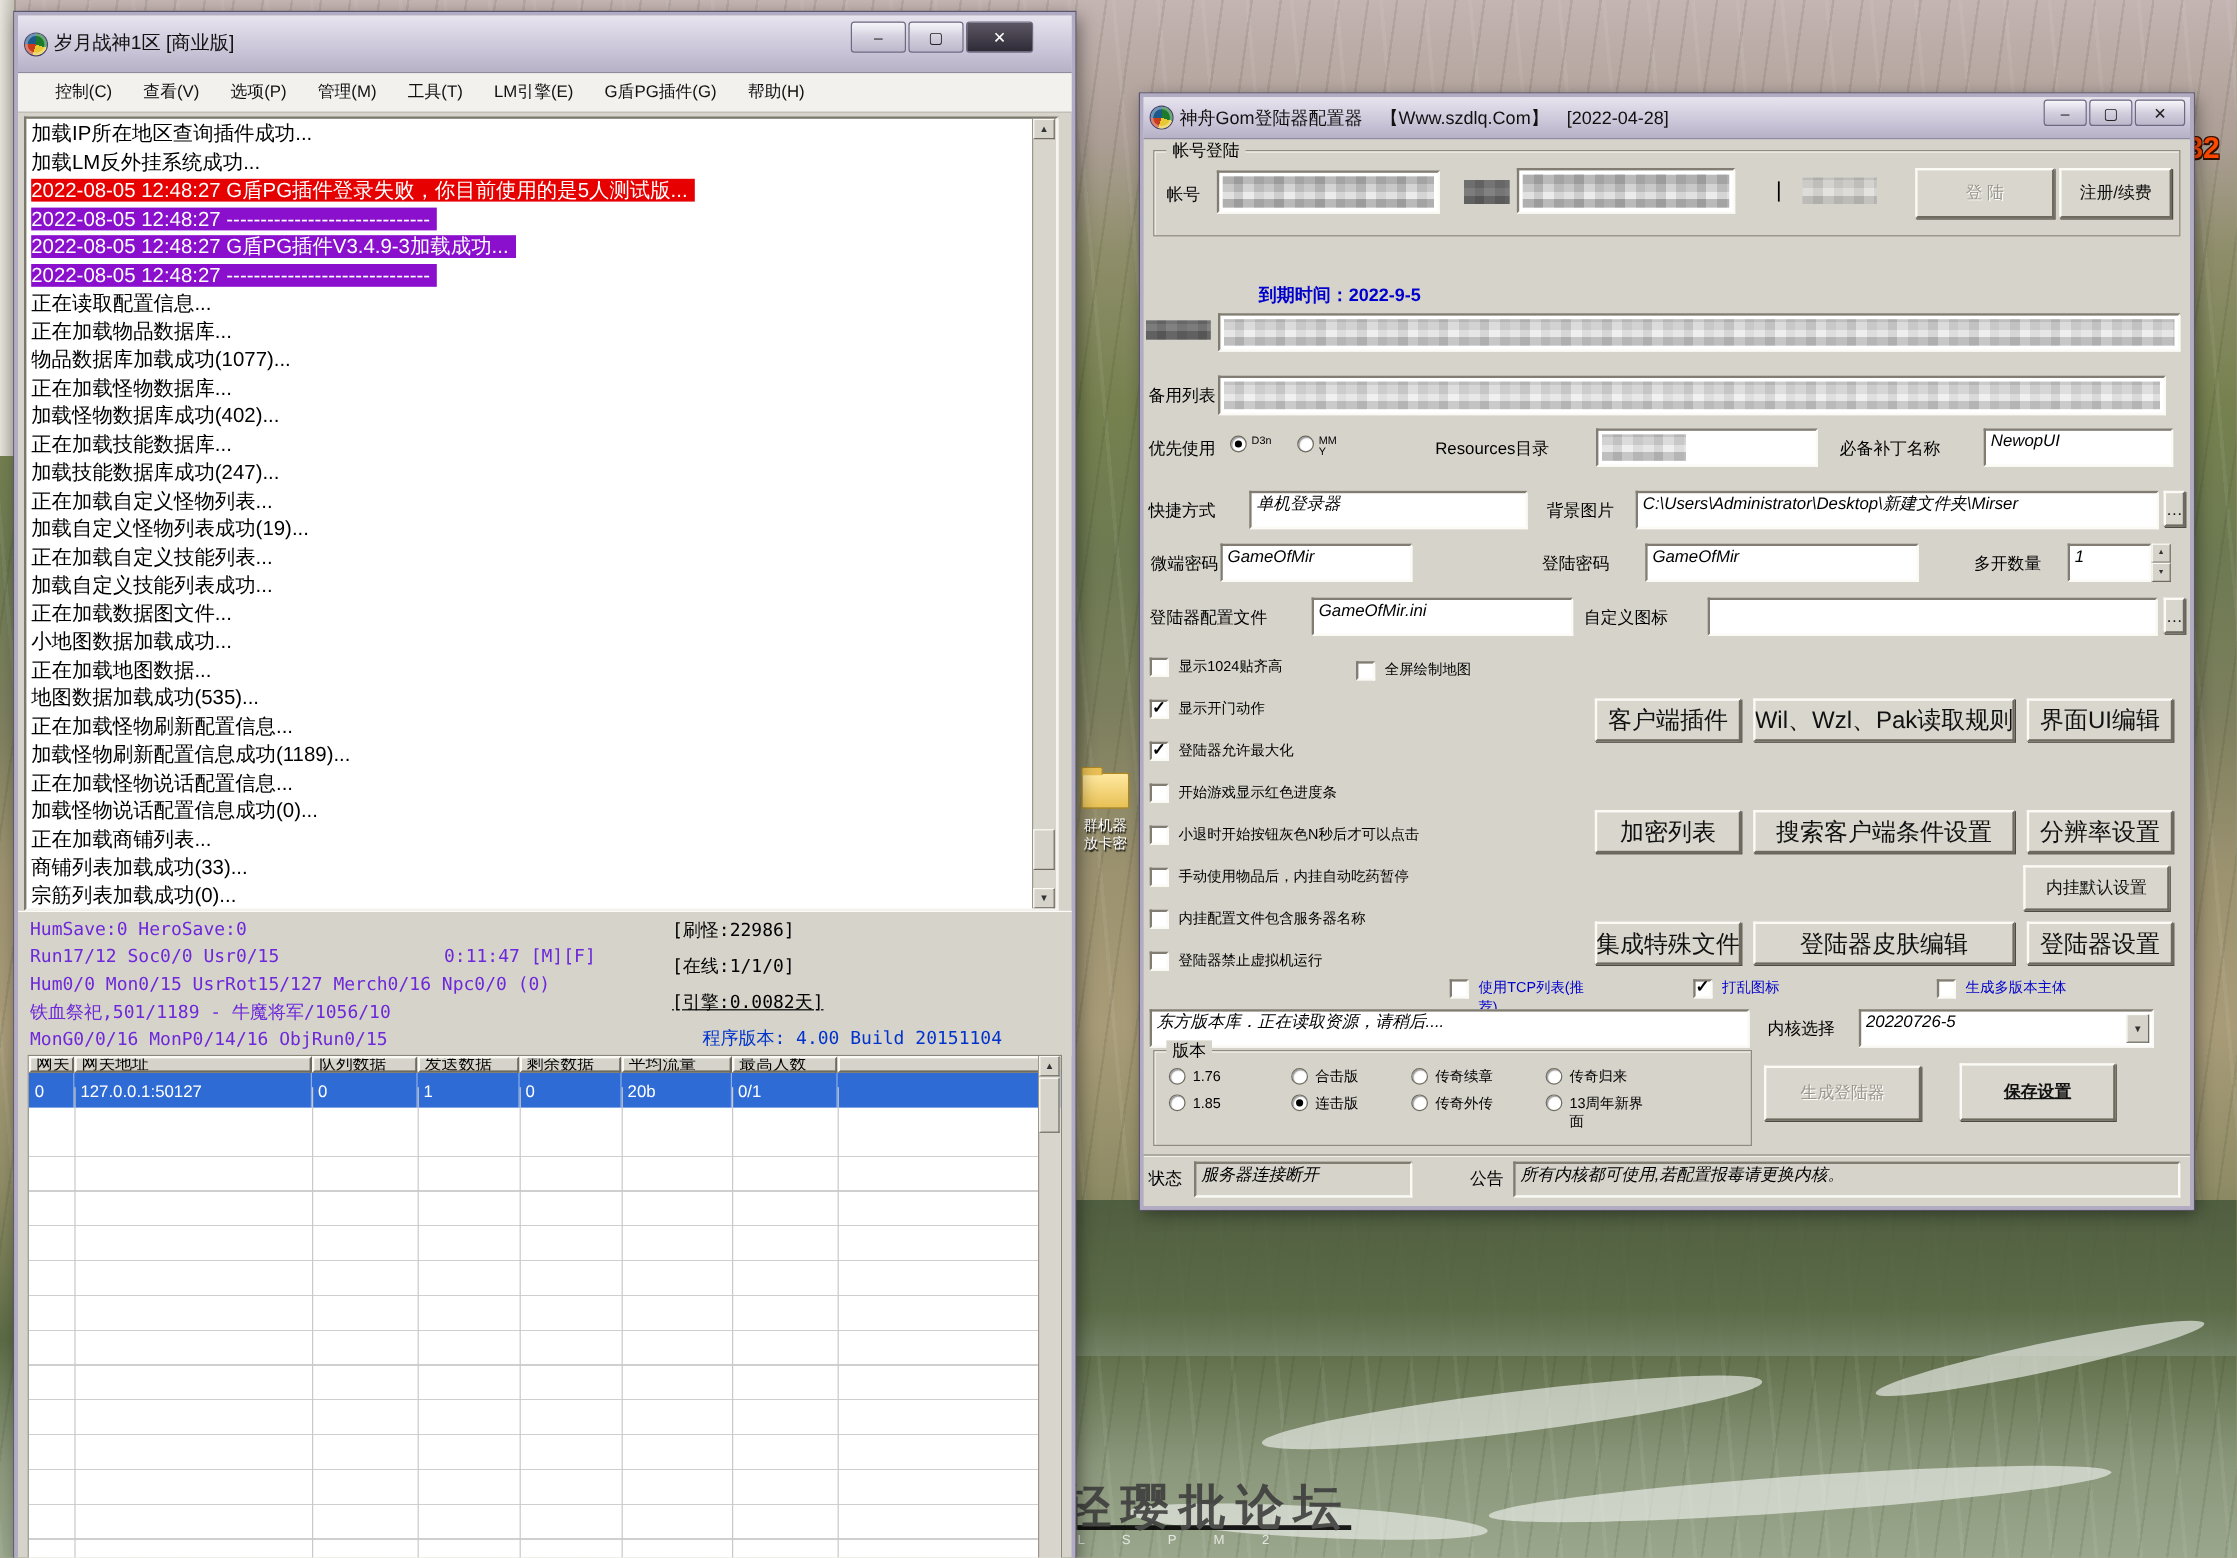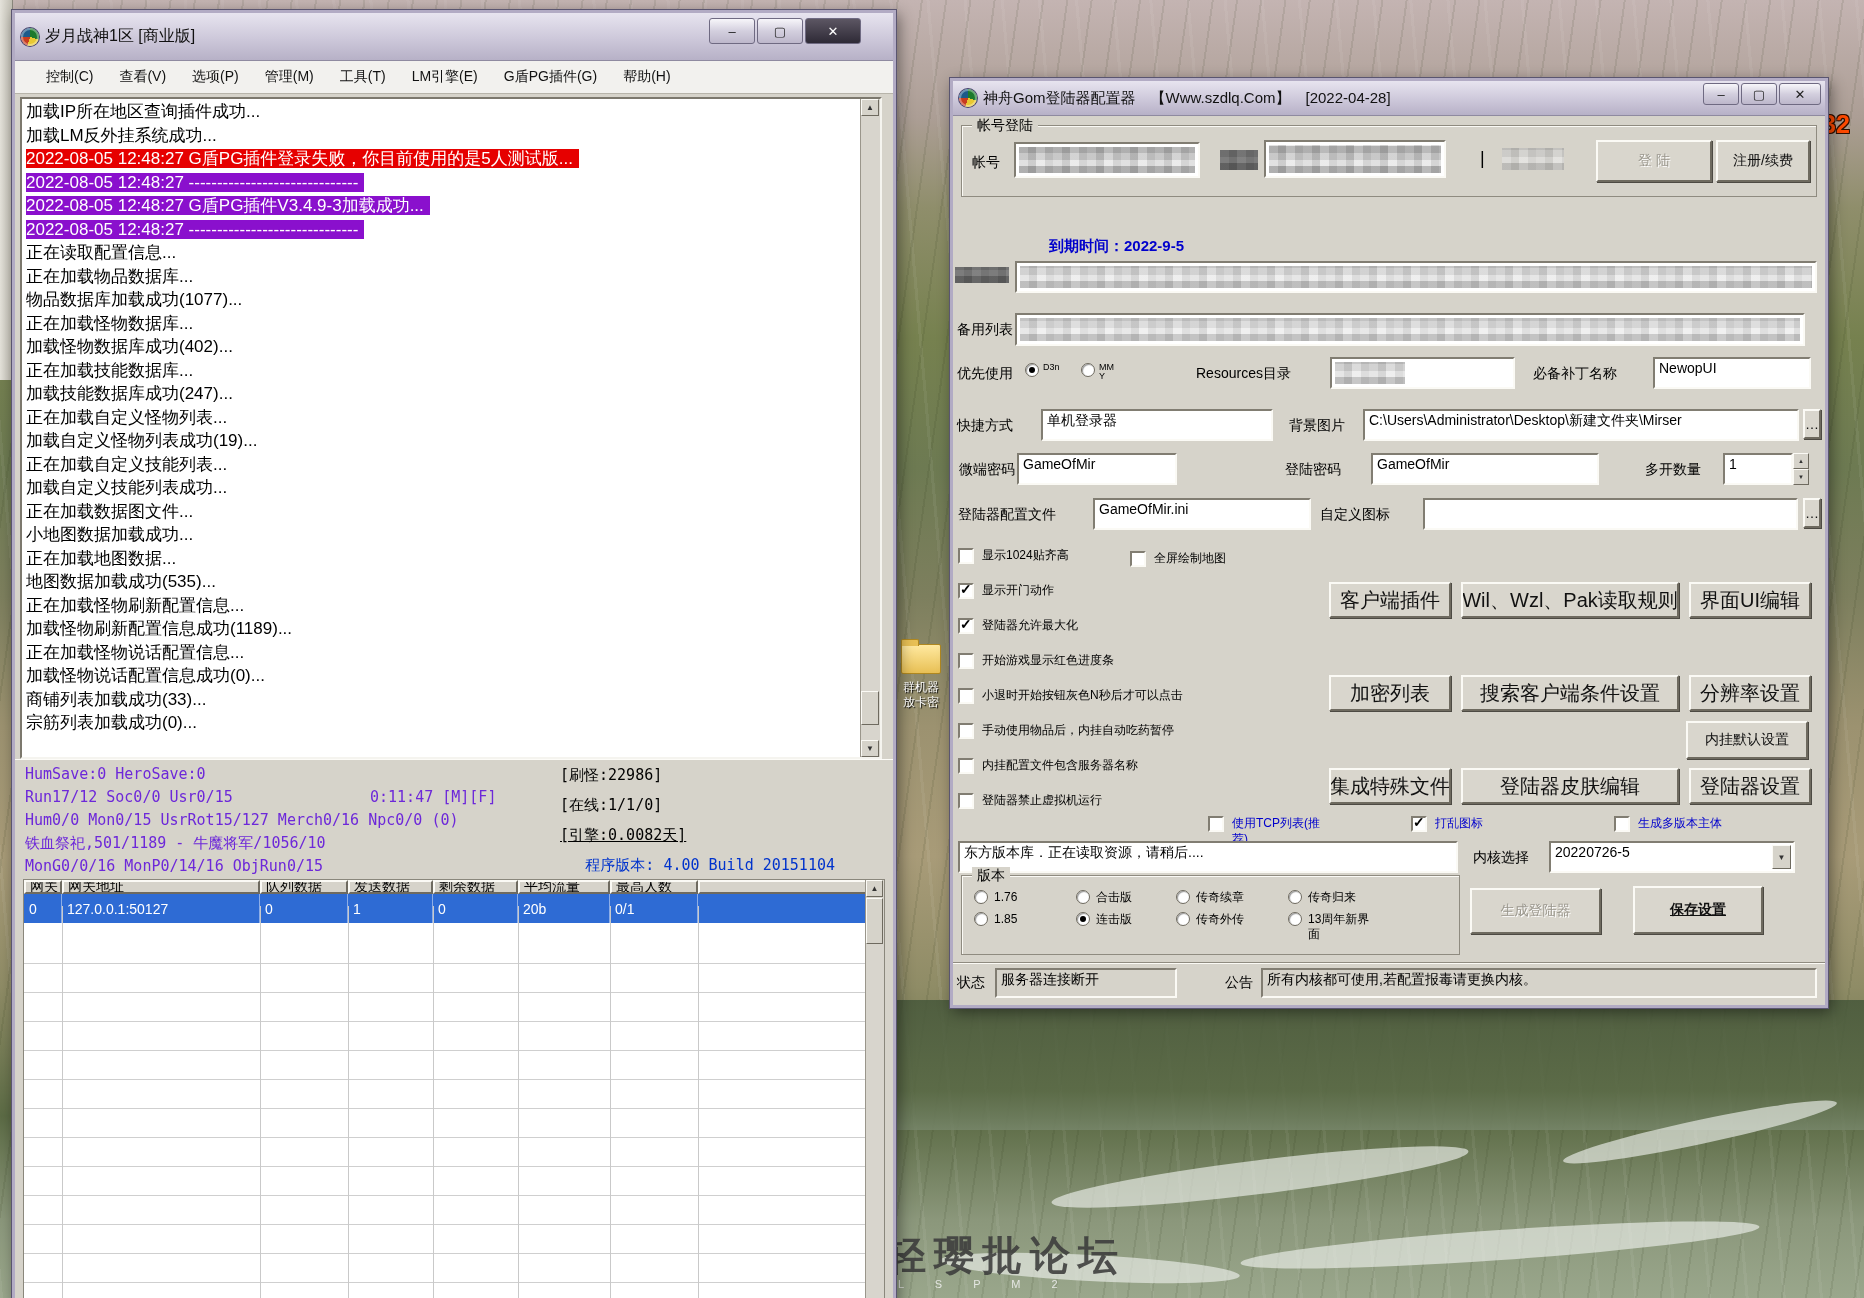--- a/index.html
+++ b/index.html
@@ -22,21 +22,21 @@
   .edge-strip{position:absolute;left:0;top:0;width:12px;height:380px;background:linear-gradient(90deg,#e4e2da,#c2bfb4);border-right:1px solid #8a877c;}
 
   .badge32{position:absolute;left:1822px;top:110px;font-size:25px;font-weight:bold;color:#ff4a00;
     text-shadow:1px 1px 0 #301000,-1px -1px 0 #301000,1px -1px 0 #301000,-1px 1px 0 #301000;}
 
   .folder{position:absolute;left:893px;top:644px;width:56px;text-align:center;}
   .folder .ficon{position:relative;display:inline-block;width:38px;height:28px;background:linear-gradient(180deg,#ffe9a0,#e8c055);border:1px solid #b08820;border-radius:2px;}
   .folder .ficon::before{content:"";position:absolute;left:-1px;top:-6px;width:16px;height:6px;background:#e8c055;border:1px solid #b08820;border-bottom:none;border-radius:2px 2px 0 0;}
   .folder .flabel{margin-top:2px;font-size:12px;color:#fff;line-height:1.25;text-shadow:1px 1px 1px #000;}
 
-  .watermark{position:absolute;left:810px;top:1224px;display:flex;align-items:center;}
+  .watermark{position:absolute;left:810px;top:1224px;display:flex;align-items:center;text-decoration:underline;}
   .wm-icon{width:62px;height:62px;border-radius:50%;
     background:conic-gradient(#2a9fe0 0 20%,#58b531 20% 42%,#f0c01e 42% 58%,#e03c2a 58% 82%,#f08a1e 82% 100%);position:relative;}
   .wm-icon::after{content:"";position:absolute;left:17px;top:17px;width:28px;height:28px;border-radius:50%;background:#95a287;}
   .wm-text{margin-left:14px;font-size:40px;font-weight:bold;color:#3c3c3c;letter-spacing:8px;opacity:.88;font-family:"DejaVu Serif",serif;}
   .wm-sub{position:absolute;left:88px;top:54px;font-size:11px;color:#f2f2f2;letter-spacing:14px;opacity:.85;}
 
   
   .win{position:absolute;background:#d6d3ca;border:3px solid #b2abc4;box-shadow:0 0 0 1px #5a5570,3px 4px 14px rgba(0,0,0,.45);}
   .titlebar{position:absolute;left:0;top:0;right:0;background:linear-gradient(180deg,#e7e4ef,#cdc8da 55%,#b7b1c7);
     border-bottom:1px solid #8f8aa0;display:flex;align-items:center;}
@@ -106,21 +106,21 @@
   .win-right .titlebar{height:34px;}
   .win-right .caps{right:4px;top:2px;}
   .rw{position:absolute;box-sizing:border-box;}
   .lbl{font-size:14px;color:#000;white-space:nowrap;}
   .groupbox{border:1px solid #8f8b80;box-shadow:inset 1px 1px 0 #fbfaf5;}
   .legend{position:absolute;top:-9px;left:10px;background:#d6d3ca;padding:0 5px;font-size:14px;}
   .tabs{position:absolute;left:8px;top:122px;display:flex;align-items:flex-end;height:30px;border-bottom:1px solid #fbfaf5;}
   .tab{font-size:14px;padding:4px 10px 5px;border:1px solid #8f8b80;border-bottom:none;background:#d0cdc4;border-radius:3px 3px 0 0;margin-right:2px;height:18px;}
   .tab.active{background:#dcd9d1;font-weight:bold;height:22px;box-shadow:inset 1px 1px 0 #fff;}
   .tabstub{width:10px;height:18px;border:1px solid #8f8b80;border-bottom:none;border-radius:3px 3px 0 0;background:#d0cdc4;}
-  .fieldval{font-size:14px;padding:5px 4px 0 4px;white-space:nowrap;overflow:hidden;font-family:"Liberation Sans",sans-serif;}
+  .fieldval{font-size:14px;padding:5px 4px 0 4px;white-space:nowrap;overflow:hidden;font-family:"Liberation Sans",sans-serif;font-style:italic;}
   .browse{position:absolute;width:18px;height:30px;}
   .cbitem{display:flex;align-items:flex-start;height:35px;}
   .cblabel{font-size:12px;line-height:1.3;margin-left:8px;max-width:250px;color:#000;}
   .cbcol{position:absolute;left:5px;top:467px;width:310px;display:flex;flex-direction:column;}
   .bluechecks{position:absolute;left:255px;top:735px;display:flex;}
   .bluechecks .cbitem{height:auto;}
   .bluechecks .cblabel{color:#0000cc;max-width:96px;}
   .btngrid{position:absolute;left:376px;top:465px;display:grid;grid-template-columns:122px 218px 122px;column-gap:10px;row-gap:21px;}
   .abtn{height:36px;font-size:20px;white-space:nowrap;overflow:hidden;margin-top:36px;}
   .vgroup{position:absolute;left:8px;top:794px;width:497px;height:78px;}
@@ -231,20 +231,21 @@
           <div class="logline plain"><span>地图数据加载成功(535)...</span></div>
 
           <div class="logline plain"><span>正在加载怪物刷新配置信息...</span></div>
 
           <div class="logline plain"><span>加载怪物刷新配置信息成功(1189)...</span></div>
 
           <div class="logline plain"><span>正在加载怪物说话配置信息...</span></div>
 
           <div class="logline plain"><span>加载怪物说话配置信息成功(0)...</span></div>
 
+          <div class="logline plain"><span>正在加载商铺列表...</span></div>
 
           <div class="logline plain"><span>商铺列表加载成功(33)...</span></div>
 
           <div class="logline plain"><span>宗筋列表加载成功(0)...</span></div>
         </div>
       <div class="vscroll">
         <span class="sarrow" style="top:0;">▲</span>
         <span class="sthumb" style="top:592px;height:34px;"></span>
         <span class="sarrow" style="bottom:0;">▼</span>
       </div>

